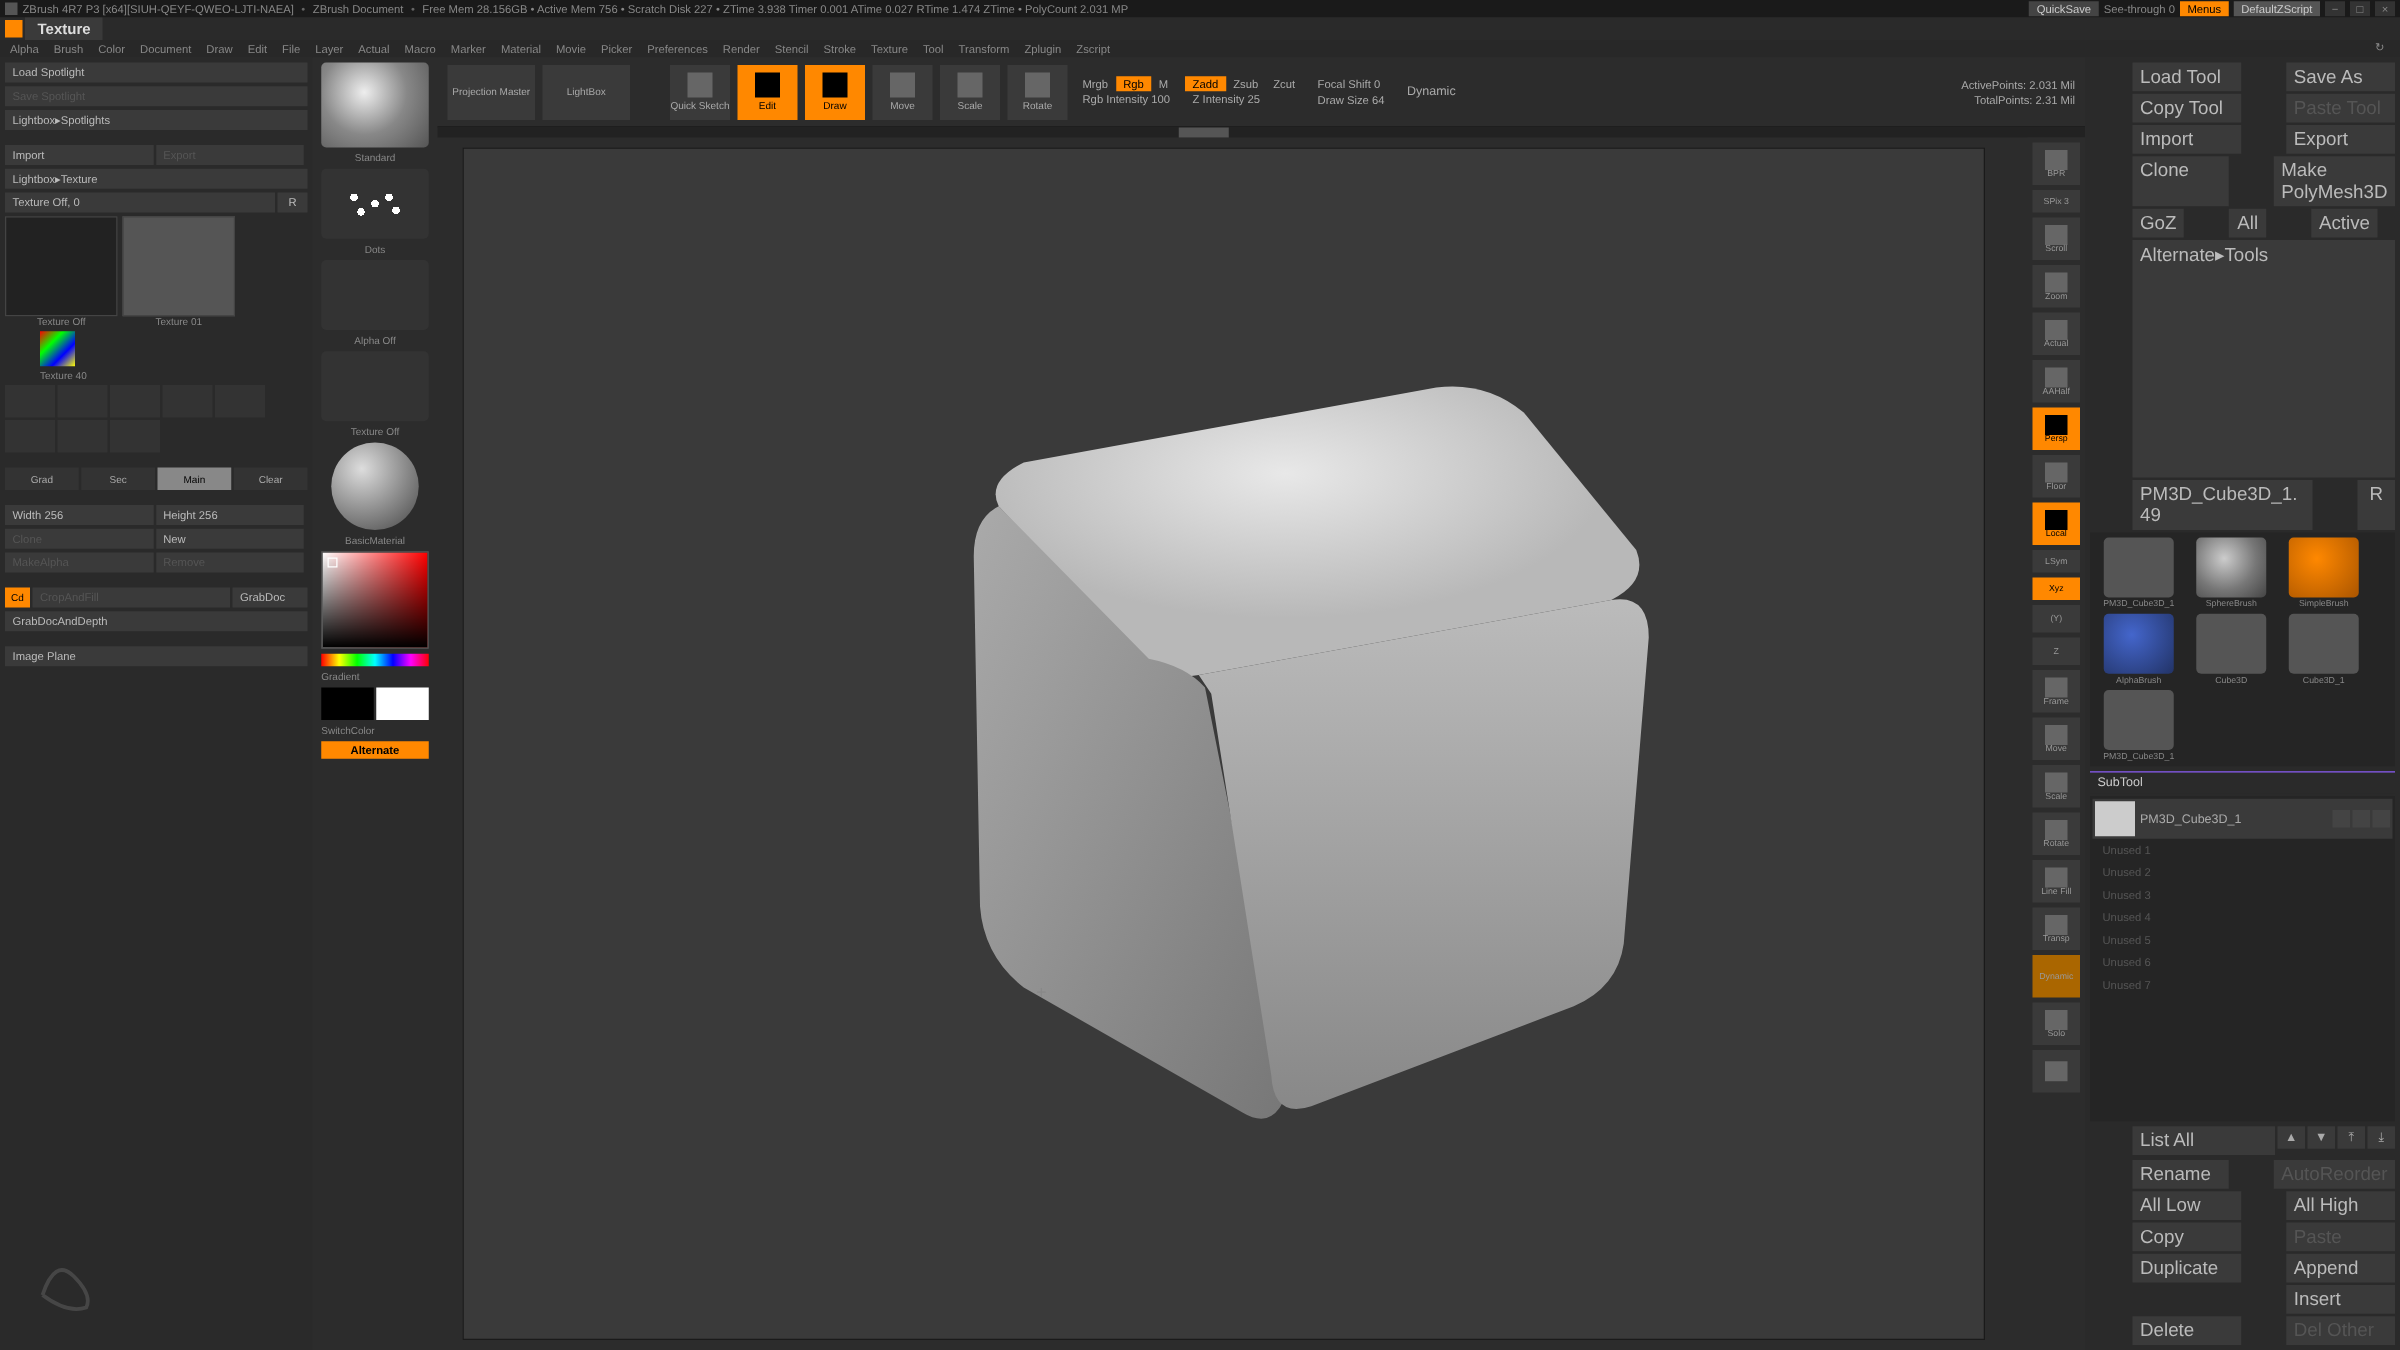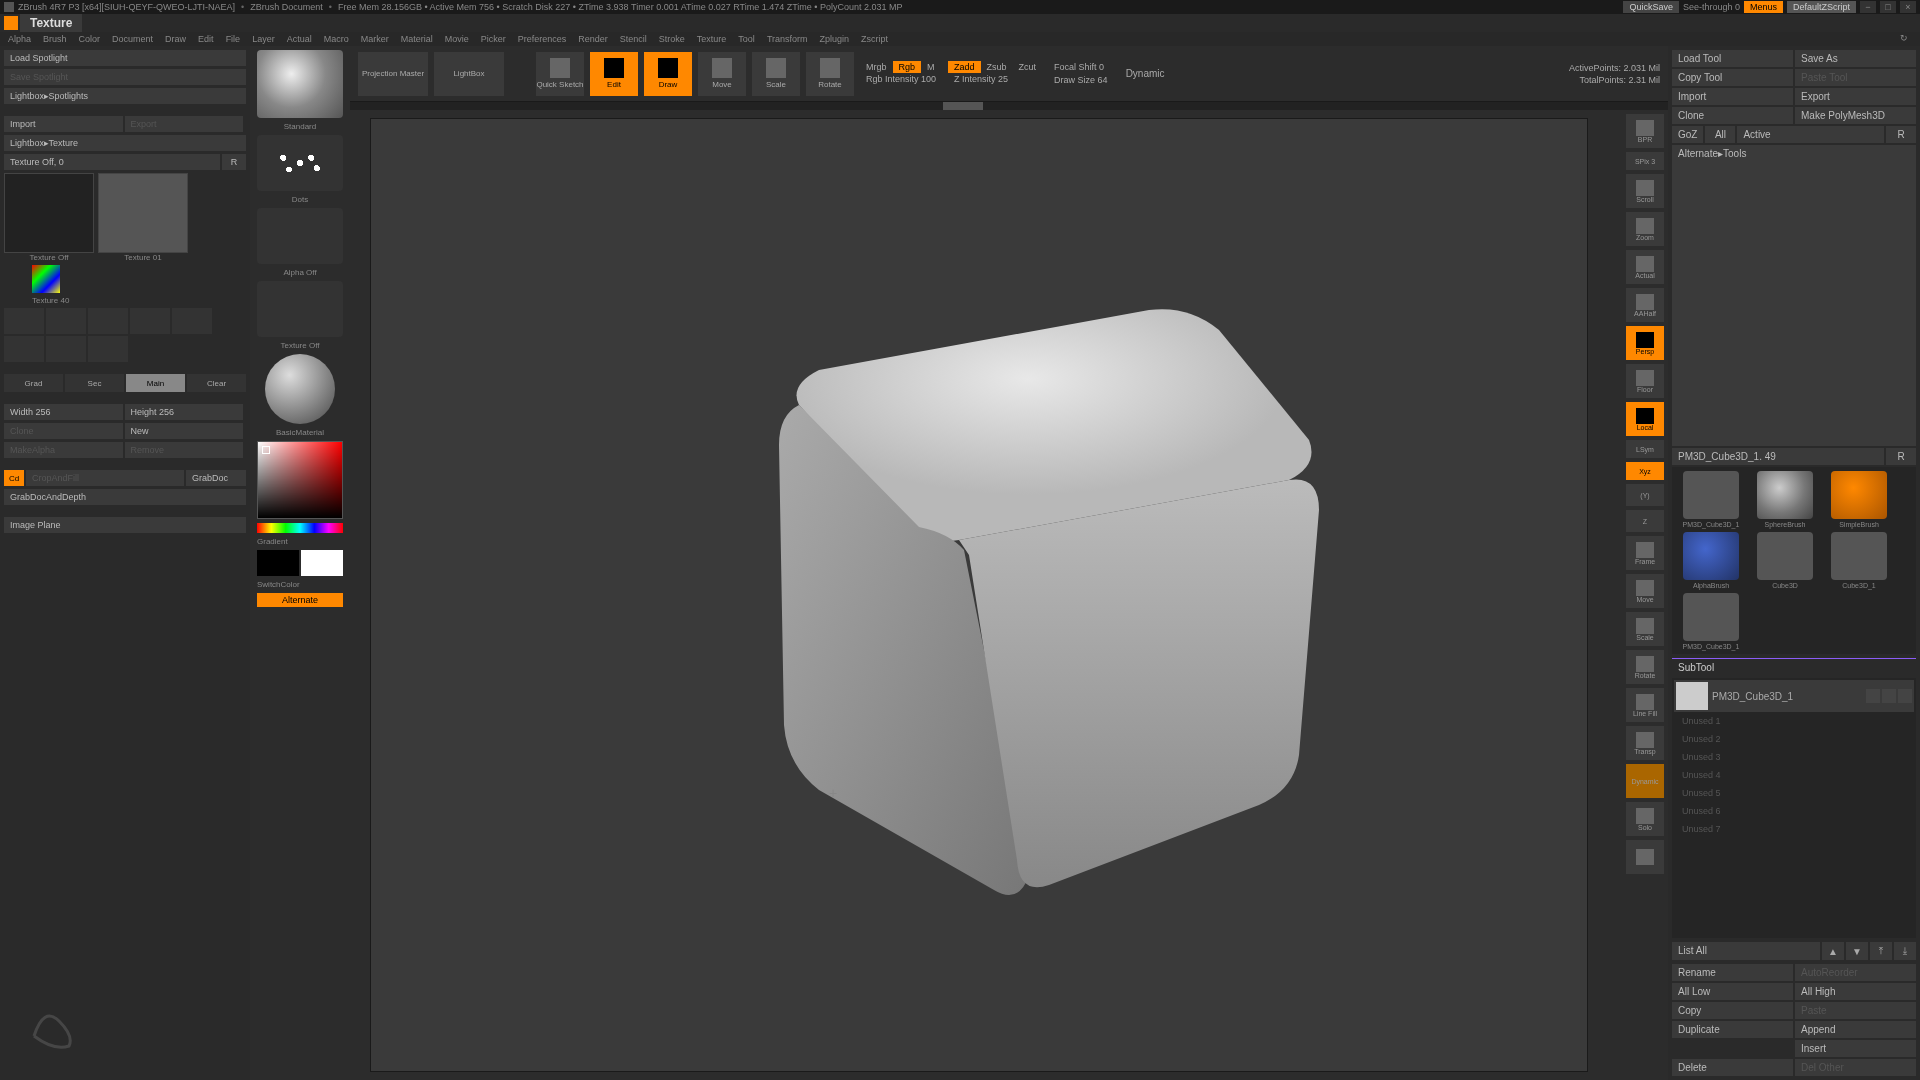--- a/index.html
+++ b/index.html
@@ -58,21 +58,21 @@
 .brush-thumb.dots { background: #333; position: relative; }
 .brush-thumb.dots::after { content: ''; position: absolute; inset: 15px; background: radial-gradient(circle at 20% 30%, #fff 3px, transparent 3px), radial-gradient(circle at 50% 50%, #fff 3px, transparent 3px), radial-gradient(circle at 80% 70%, #fff 3px, transparent 3px), radial-gradient(circle at 30% 75%, #fff 3px, transparent 3px), radial-gradient(circle at 70% 30%, #fff 3px, transparent 3px); }
 .blabel { font-size: 8px; color: #888; text-align: center; }
 .color-picker { width: 86px; height: 78px; background: linear-gradient(to right, #fff, #f00), linear-gradient(to bottom, transparent, #000); background-blend-mode: multiply; border: 1px solid #555; position: relative; }
 .hue-bar { width: 86px; height: 10px; background: linear-gradient(to right, #f00, #ff0, #0f0, #0ff, #00f, #f0f, #f00); }
 .cpick-marker { position: absolute; top: 4px; left: 4px; width: 8px; height: 8px; border: 1px solid #fff; }
 .bw-row { display: flex; gap: 2px; width: 86px; }
 .bw-row .sw { flex: 1; height: 26px; }
 .sw.black { background: #000; }
 .sw.white { background: #fff; }
-.alt-btn { background: #ff8800; color: #000; width: 86px; padding: 2px; text-align: center; font-size: 9px; }
+.alt-btn { background: #ff8800; color: #000; width: 86px; padding: 2px; text-align: center; font-size: 9px; font-weight: bold; }
 
 
 .canvas-area { flex: 1; background: #2c2c2c; display: flex; flex-direction: column; }
 .toolbar { height: 56px; background: #2c2c2c; display: flex; align-items: center; padding: 4px 8px; gap: 6px; border-bottom: 1px solid #1a1a1a; }
 .tb-btn { display: flex; flex-direction: column; align-items: center; justify-content: center; width: 48px; height: 44px; background: #3a3a3a; font-size: 8px; color: #aaa; }
 .tb-btn.wide { width: 70px; }
 .tb-btn.active { background: #ff8800; color: #000; }
 .tb-btn .ico { width: 20px; height: 20px; background: #666; margin-bottom: 2px; }
 .tb-btn.active .ico { background: #000; }
 .tb-text-group { display: flex; flex-direction: column; gap: 1px; font-size: 9px; }
@@ -91,21 +91,21 @@
 
 .right-gutter { width: 46px; background: #2c2c2c; display: flex; flex-direction: column; gap: 4px; padding: 4px; position: absolute; right: 252px; top: 110px; }
 .rg-btn { width: 38px; height: 34px; background: #3a3a3a; display: flex; flex-direction: column; align-items: center; justify-content: center; font-size: 7px; color: #999; }
 .rg-btn.active { background: #ff8800; color: #000; }
 .rg-btn .rico { width: 18px; height: 16px; background: #666; }
 .rg-btn.active .rico { background: #000; }
 
 
 .right-panel { width: 252px; background: #2a2a2a; padding: 4px; display: flex; flex-direction: column; gap: 2px; }
 .rp-row { display: flex; gap: 2px; }
-.rp-btn { flex: 1; background: #3a3a3a; padding: 3px 6px; font-size: 10px; color: #bbb; text-align: left; }
+.rp-btn { flex: 1; background: #3a3a3a; padding: 3px 6px; font-size: 15px; color: #bbb; text-align: left; margin-left: 34px; }
 .rp-btn.dim { color: #555; }
 .rp-btn.sm { flex: 0 0 30px; text-align: center; }
 .tool-grid { display: flex; flex-wrap: wrap; gap: 4px; padding: 4px; background: #252525; }
 .tool-item { width: 70px; display: flex; flex-direction: column; align-items: center; font-size: 7px; color: #888; }
 .tool-thumb { width: 56px; height: 48px; background: radial-gradient(circle at 40% 35%, #ccc, #777 55%, #444); border-radius: 4px; margin-bottom: 2px; }
 .tool-thumb.cube { background: #555; }
 .tool-thumb.simple { background: radial-gradient(circle at 40% 35%, #ff8800, #aa5500); }
 .tool-thumb.alpha { background: radial-gradient(circle at 40% 35%, #4466cc, #223366); }
 .section-head { background: #2a2a2a; padding: 3px 6px; font-size: 10px; color: #ccc; border-top: 1px solid #8b5cf6; margin-top: 2px; }
 .subtool-list { background: #252525; min-height: 260px; padding: 2px; }

